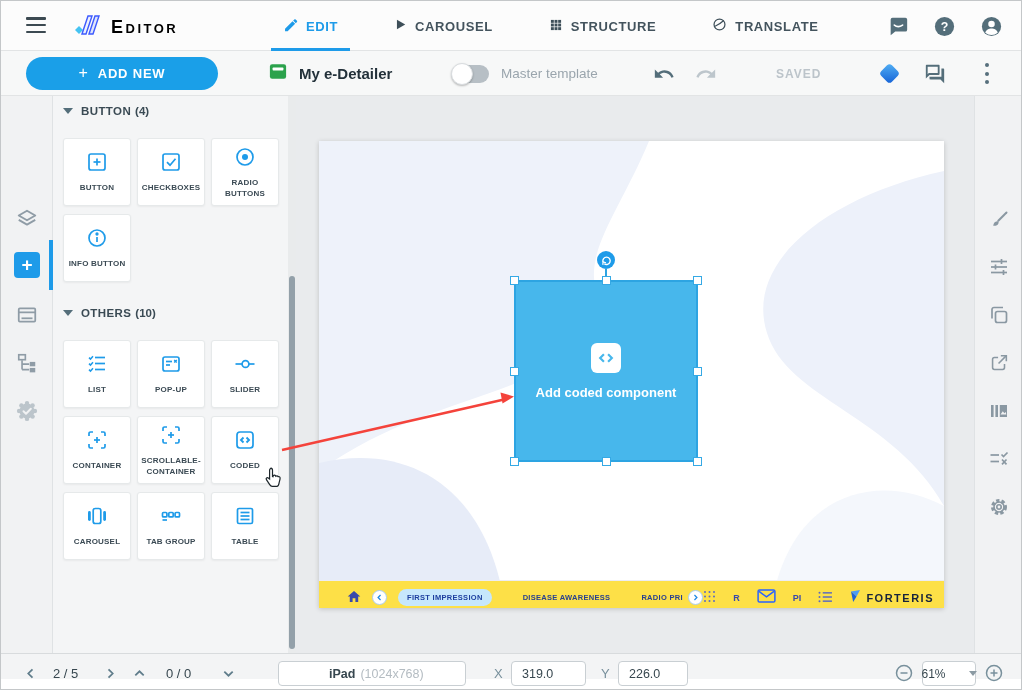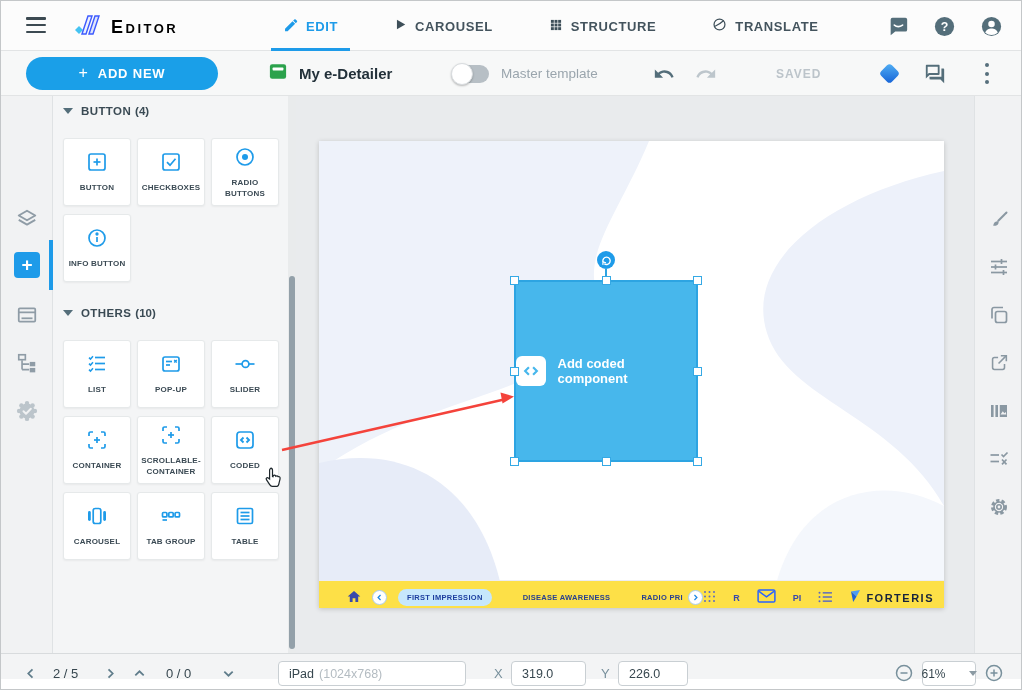--- a/index.html
+++ b/index.html
@@ -64,21 +64,21 @@
   #nav-right { position:absolute; right:10px; top:0; height:33px; display:flex; align-items:center; gap:17px; }
   .nav-circle { width:15px; height:15px; border-radius:50%; border:1px solid #a9cdf0; display:flex; align-items:center; justify-content:center; cursor:pointer; background:#fff; }
   .nav-pill { background:#c6e7fc; border-radius:9px; padding:4px 9px; font-size:7.5px; font-weight:700; letter-spacing:.3px; color:#1c3e9f; cursor:pointer; white-space:nowrap; }
   .nav-link { font-size:7.5px; font-weight:700; letter-spacing:.3px; color:#28408f; cursor:pointer; white-space:nowrap;margin-left:20px; }
   .nav-letter { font-size:9px; font-weight:700; color:#3949ab; cursor:pointer; }
   #forteris { display:flex; align-items:center; gap:5px; cursor:pointer; }
   #forteris-text { font-size:11px; font-weight:800; letter-spacing:1.5px; color:#17233c; }
 
   
   #component { position:absolute; left:195px; top:139px; width:184px; height:182px; background:#47b7ec; border:2px solid #2da4e2;
-               display:flex; flex-direction:row; align-items:center; justify-content:center; gap:12px; cursor:move; }
+               display:flex; flex-direction:column; align-items:center; justify-content:center; gap:12px; cursor:move; }
   #component .code-badge { width:30px; height:30px; background:#fff; border-radius:6px; display:flex; align-items:center; justify-content:center; }
   #component .comp-label { color:#fff; font-size:13px; font-weight:700; }
   .handle { position:absolute; width:9px; height:9px; background:#fff; border:1.5px solid #35a9e5; z-index:3; }
   #rotate-stem { position:absolute; left:50%; top:-13px; width:2px; height:13px; margin-left:-1px; background:#2da4e2; }
   #rotate-handle { position:absolute; left:50%; top:-31px; margin-left:-9px; width:18px; height:18px; border-radius:50%; background:#1e9be9; display:flex; align-items:center; justify-content:center; cursor:grab; }
 
   
   #right-rail { position:absolute; left:973px; top:95px; width:49px; height:557px; background:#f1f2f3; border-left:1px solid #dfe2e4; z-index:4; }
 
   
@@ -581,21 +581,21 @@
           <polyline points="1.2,6.8 5,3 8.8,6.8"></polyline>
         </svg>
     </span>
     <span class="sb-text" style="left:165px;">0 / 0</span>
     <span class="sb-chev" style="left:222px;">
       <svg width="11" height="11" viewBox="0 0 10 10" fill="none" stroke="#607d8b" stroke-width="1.6">
           <polyline points="1.2,3.2 5,7 8.8,3.2"></polyline>
         </svg>
     </span>
     <div class="sb-box" style="left:277px; width:188px;">
-      <span style="font-weight:400;">iPad</span>
+      <span style="font-weight:700;margin-left:40px;">iPad</span>
       <span style="color:#b4bcc2; margin-left:5px;">(1024x768)</span>
     </div>
     <span class="sb-label" style="left:493px;">X</span>
     <div class="sb-box" style="left:510px; width:75px;">
       <span>319.0</span>
     </div>
     <span class="sb-label" style="left:600px;">Y</span>
     <div class="sb-box" style="left:617px; width:70px;">
       <span>226.0</span>
     </div>

